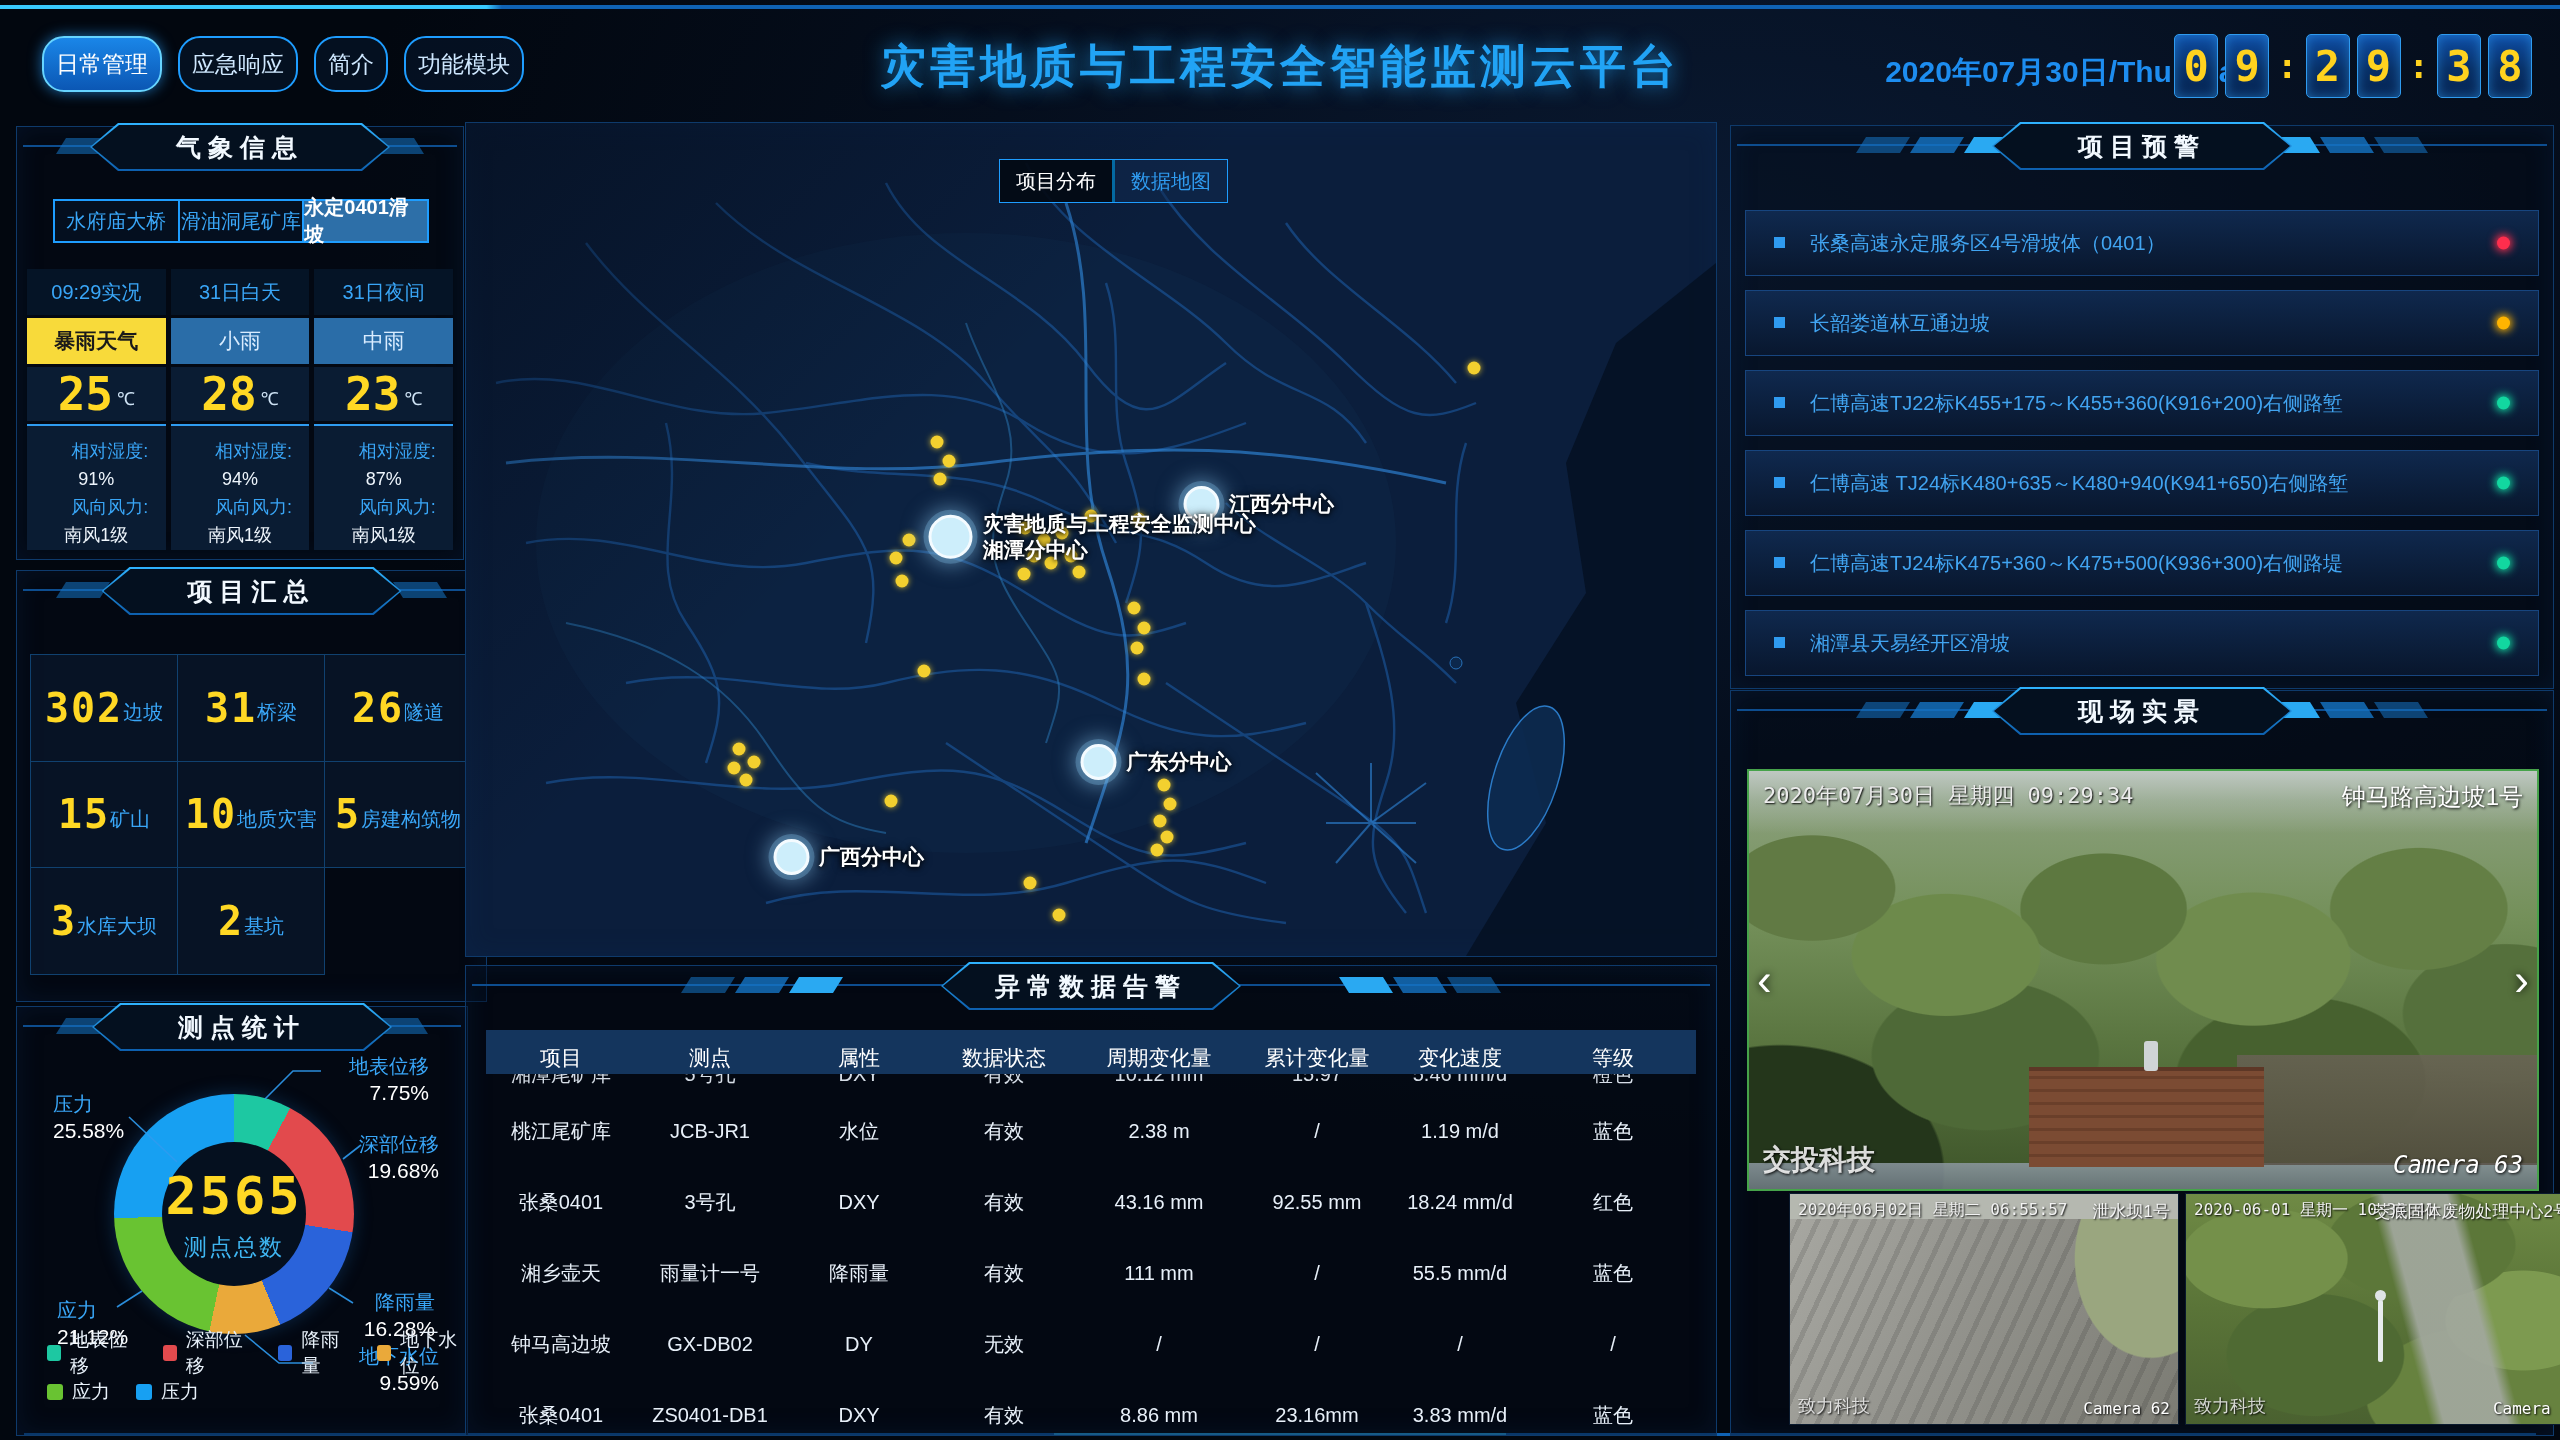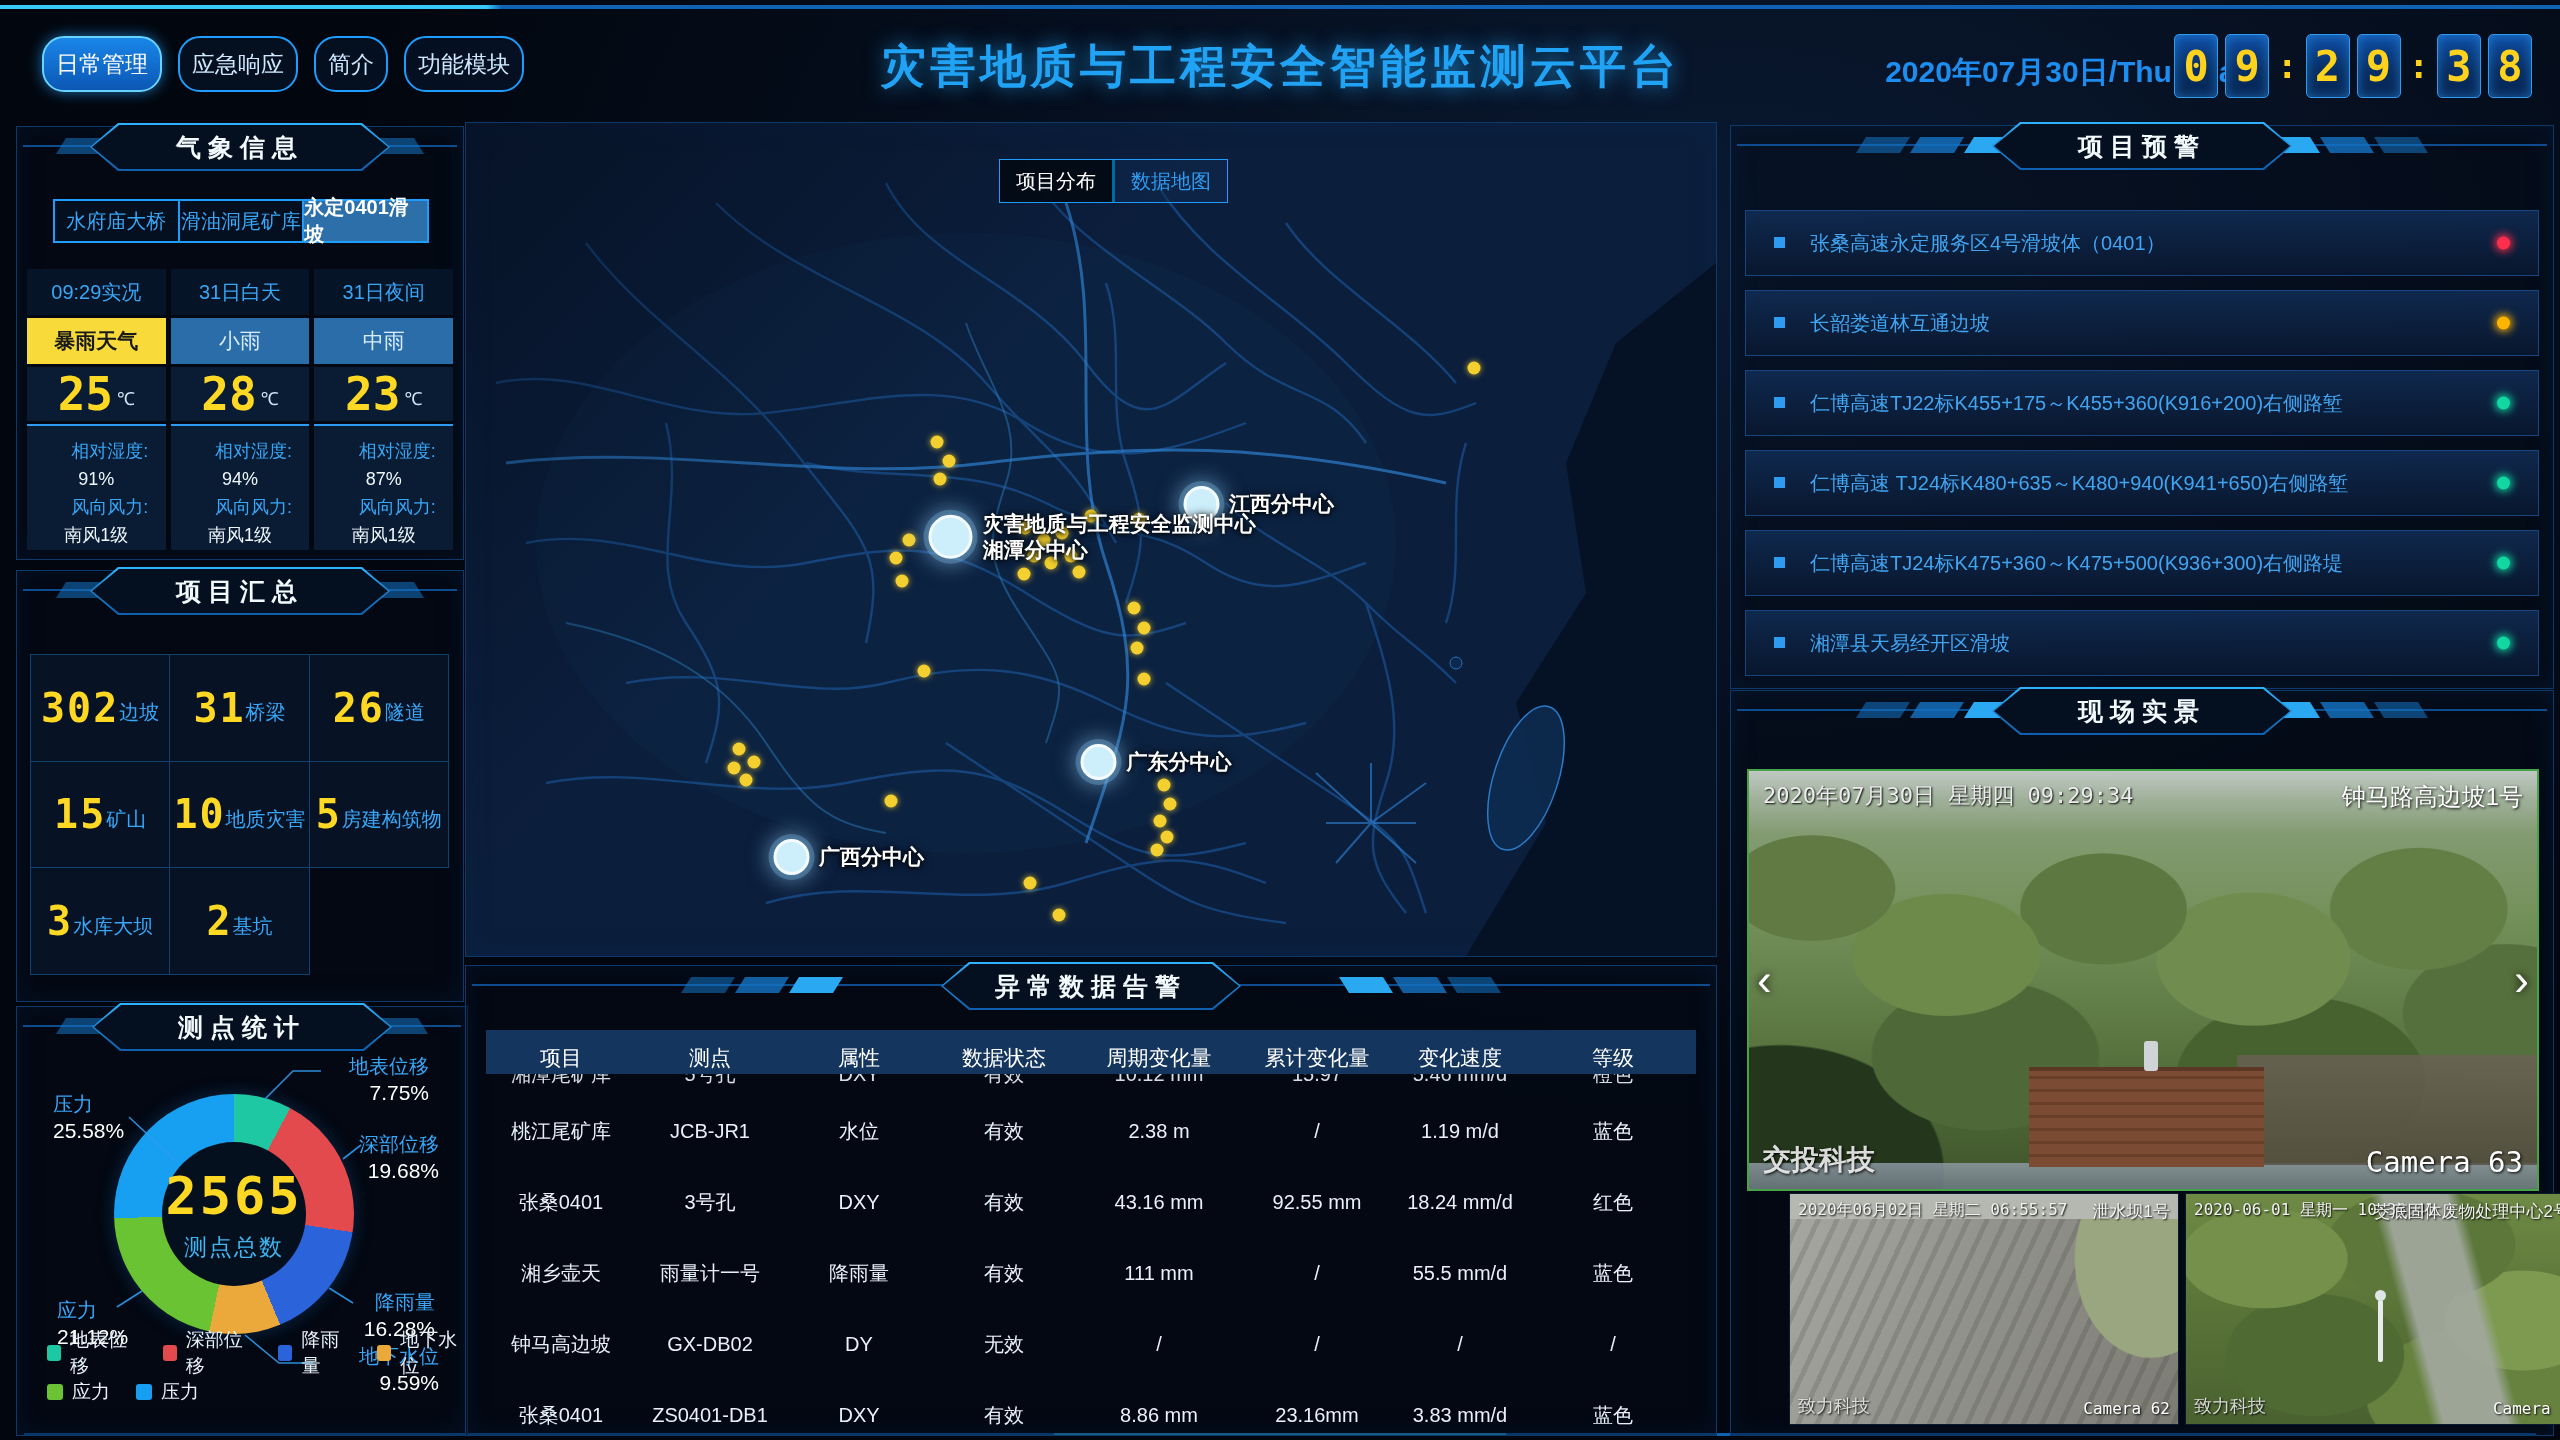--- a/index.html
+++ b/index.html
@@ -62,21 +62,21 @@
   .w-cond.storm{background:#f8da3a;color:#1a1a1a;font-weight:bold;}
   .w-temp{height:72px;display:flex;align-items:center;justify-content:center;background:#0a1c33;margin-bottom:3px;}
   .w-temp .num{font-size:46px;font-weight:bold;color:#ffd824;}
   .w-temp .unit{font-size:18px;color:#cfe3f5;margin-left:4px;margin-top:8px;}
   .w-det{flex:1;background:#0a1c33;border-top:2px solid #2f9bf0;padding:12px 6px 0;text-align:center;
     font-size:18px;line-height:1.55;}
   .w-det .lab{color:#39a6f7;margin-left:27px;}
   .w-det .val{color:#eef5fc;}
 
   
-  .p-summary{left:16px;top:570px;width:446px;height:430px;}
+  .p-summary{left:16px;top:570px;width:446px;height:430px;padding-left:23px;}
   .sum-grid{position:absolute;top:84px;left:14px;right:14px;bottom:26px;display:grid;
     grid-template-columns:repeat(3,1fr);grid-auto-rows:1fr;}
   .sum-cell{border:1px solid #10416f;background:rgba(12,30,56,.5);display:flex;flex-direction:row;
     align-items:center;justify-content:center;margin:-1px 0 0 -1px;}
   .sum-cell .num{font-size:40px;font-weight:bold;color:#ffd824;letter-spacing:2px;}
   .sum-cell .lab{font-size:20px;color:#39a6f7;margin-top:10px;}
 
   
   .p-stats{left:16px;top:1006px;width:450px;height:428px;}
   .donut{position:absolute;left:97px;top:87px;width:240px;height:240px;border-radius:50%;
@@ -152,22 +152,22 @@
   .cam-wall{position:absolute;right:0;bottom:24px;width:300px;height:110px;
     background:linear-gradient(180deg,#6b6257 0%,#564d42 100%);opacity:.8;}
   .cam-house{position:absolute;left:280px;bottom:22px;width:235px;height:96px;
     background:repeating-linear-gradient(0deg,#7b4b33 0 10px,#6a3f2a 10px 13px);box-shadow:0 -4px 0 #5d3726;}
   .cam-pipe{position:absolute;left:395px;bottom:118px;width:14px;height:30px;background:#cfd4d6;border-radius:3px;}
   .cam-ts{position:absolute;left:14px;top:10px;font-size:22px;color:#ececec;
     font-family:"DejaVu Sans Mono",monospace;text-shadow:1px 1px 2px #000;}
   .cam-name{position:absolute;right:14px;top:10px;font-size:24px;color:#fff;text-shadow:1px 1px 3px #000;}
   .cam-vendor{position:absolute;left:14px;bottom:10px;font-size:28px;font-weight:bold;
     color:rgba(255,255,255,.85);text-shadow:1px 1px 3px #000;}
-  .cam-id{position:absolute;right:14px;bottom:10px;font-size:29px;color:#fff;
-    font-family:"DejaVu Sans Mono",monospace;text-shadow:1px 1px 3px #000;}
+  .cam-id{position:absolute;right:14px;bottom:10px;font-size:24px;color:#fff;
+    font-family:"DejaVu Sans Mono",monospace;text-shadow:1px 1px 3px #000;font-style:italic;}
   .cam-arrow{position:absolute;top:50%;transform:translateY(-50%);font-size:44px;color:#fff;cursor:pointer;
     text-shadow:0 0 8px #000;line-height:1;}
   .cam-arrow.prev{left:8px;}.cam-arrow.next{right:8px;}
   .thumb{position:absolute;top:502px;height:230px;border:1px solid #0a1a2e;overflow:hidden;cursor:pointer;margin-left:42px;}
   .thumb.t1{left:16px;width:388px;}
   .thumb.t2{left:412px;width:392px;}
   .scene-slope{background-image:
     linear-gradient(180deg,#b5b8b0 0 11%,rgba(0,0,0,0) 11%),
     radial-gradient(130px 170px at 93% 28%,#9aa67f 0 58%,transparent 59%),
     repeating-linear-gradient(115deg,rgba(30,30,30,.14) 0 5px,transparent 5px 17px),

